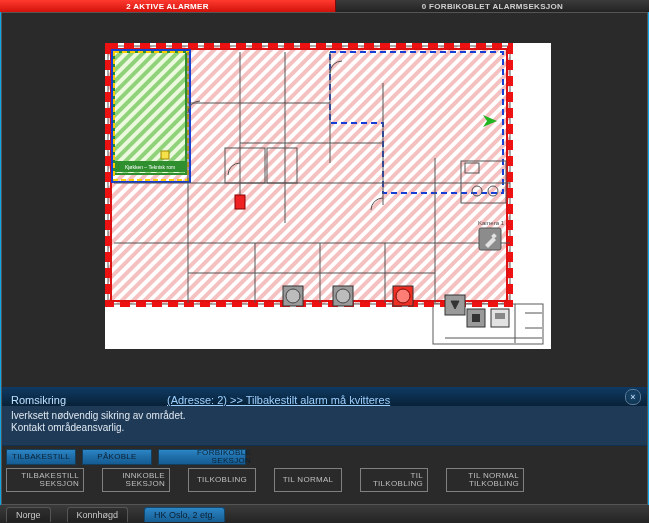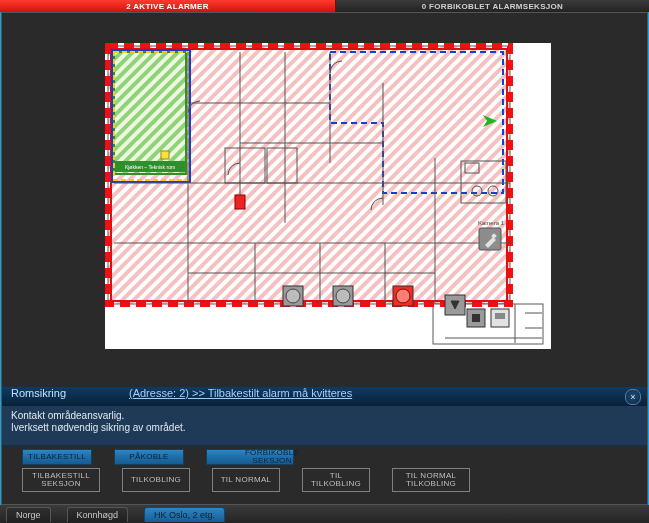--- a/index.html
+++ b/index.html
@@ -61,23 +61,24 @@
 
   
   .alarm-banner {
     position: absolute;
     left: 0; right: 0;
     top: 374px;
     height: 19px;
     background: linear-gradient(#0f3a63, #082238);
     border-bottom: 1px solid #000;
     display: flex;
-    align-items: flex-start;
+    align-items: flex-end;
     color: #bfe0ff;
     font-size: 11px;
+    gap: 38px;
   }
   .alarm-banner .title { width: 118px; margin-left: 9px; color: #bfe0ff; font-weight: normal; }
   .alarm-banner .detail { color: #9ed0ff; text-decoration: underline; }
   .alarm-banner .closebtn {
     position: absolute; right: 6px; top: 2px;
     width: 14px; height: 14px;
     border: 1px solid #5b7ea0; border-radius: 7px;
     background: radial-gradient(circle at 50% 40%, #1b4a72, #0d2d46);
     color: #cfe6ff; font-size: 9px; line-height: 14px; text-align: center;
   }
@@ -109,34 +110,33 @@
     box-sizing: border-box;
   }
   .action-row-2 {
     position: absolute;
     left: 0; right: 0;
     top: 453px;
     height: 27px;
     padding: 2px 4px 0;
     background: #2a2a2a;
     display: flex;
-    gap: 6px;
+    gap: 18px;
     box-sizing: border-box;
   }
 
   .btn {
     display: inline-flex;
     align-items: center;
     justify-content: center;
     box-sizing: border-box;
     font: 8px/1 Verdana, Arial, sans-serif;
     letter-spacing: .3px;
-    text-align: center;
+    text-align: right;
     padding: 0 4px;
-    margin-left: 16px;
   }
   .btn-blue {
     height: 16px;
     width: 70px;
     background: linear-gradient(#2c86c6 0%, #1f6da8 50%, #155c93 100%);
     color: #0b2133;
     border: 1px solid #123f5e;
   }
   .btn-blue.wide { width: 88px; padding-left: 48px; }
   .btn-outline {
@@ -343,31 +343,32 @@
       </div>
     </div>
 
     <div class="alarm-banner">
       <span class="title">Romsikring</span>
       <span class="detail">(Adresse: 2)  &gt;&gt;  Tilbakestilt alarm må kvitteres</span>
       <span class="closebtn">×</span>
     </div>
 
     <div class="notice">
+      <div>Iverksett nødvendig sikring av området.</div>
       <div>Kontakt områdeansvarlig.</div>
-      <div>Iverksett nødvendig sikring av området.</div>
     </div>
 
     <div class="action-row-1">
       <div class="btn btn-blue">TILBAKESTILL</div>
       <div class="btn btn-blue">PÅKOBLE</div>
       <div class="btn btn-blue wide">FORBIKOBLE SEKSJON</div>
     </div>
     <div class="action-row-2">
       <div class="btn btn-outline wide">TILBAKESTILL SEKSJON</div>
+      <div class="btn btn-outline">INNKOBLE SEKSJON</div>
       <div class="btn btn-outline">TILKOBLING</div>
       <div class="btn btn-outline">TIL NORMAL</div>
       <div class="btn btn-outline">TIL TILKOBLING</div>
       <div class="btn btn-outline wide">TIL NORMAL TILKOBLING</div>
     </div>
   </div>
 
   <div class="tabbar">
     <div class="tab">Norge</div>
     <div class="tab">Konnhøgd</div>

